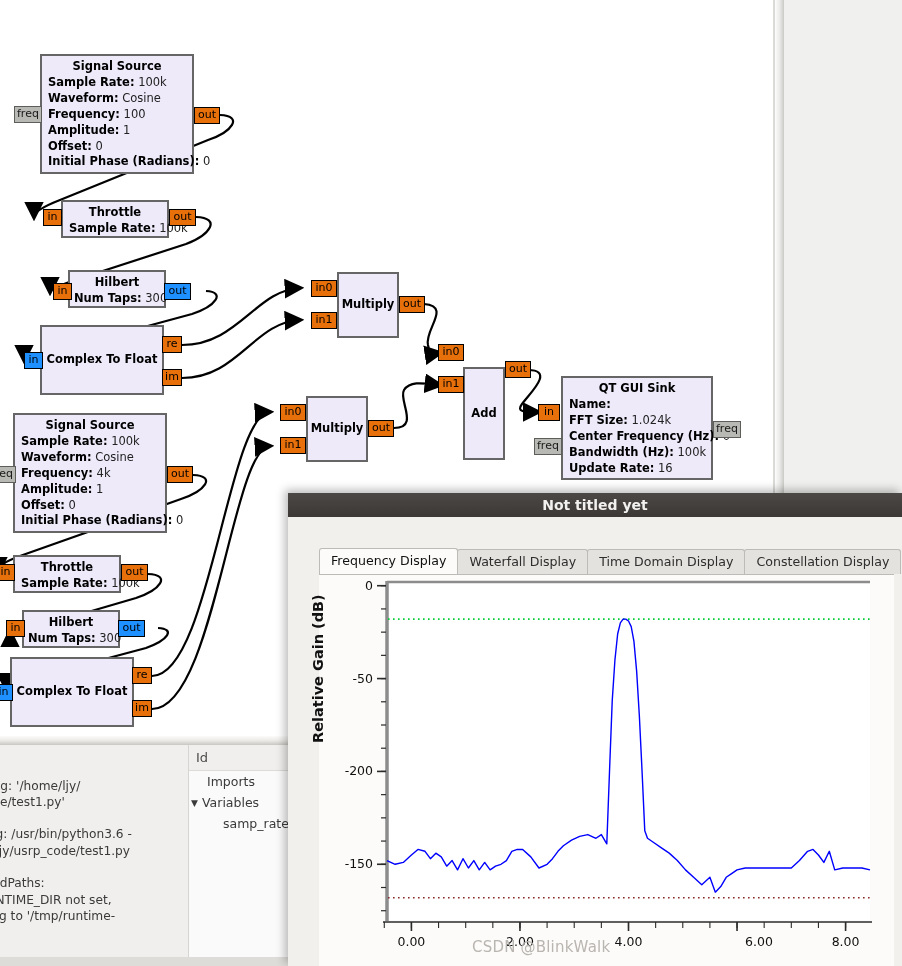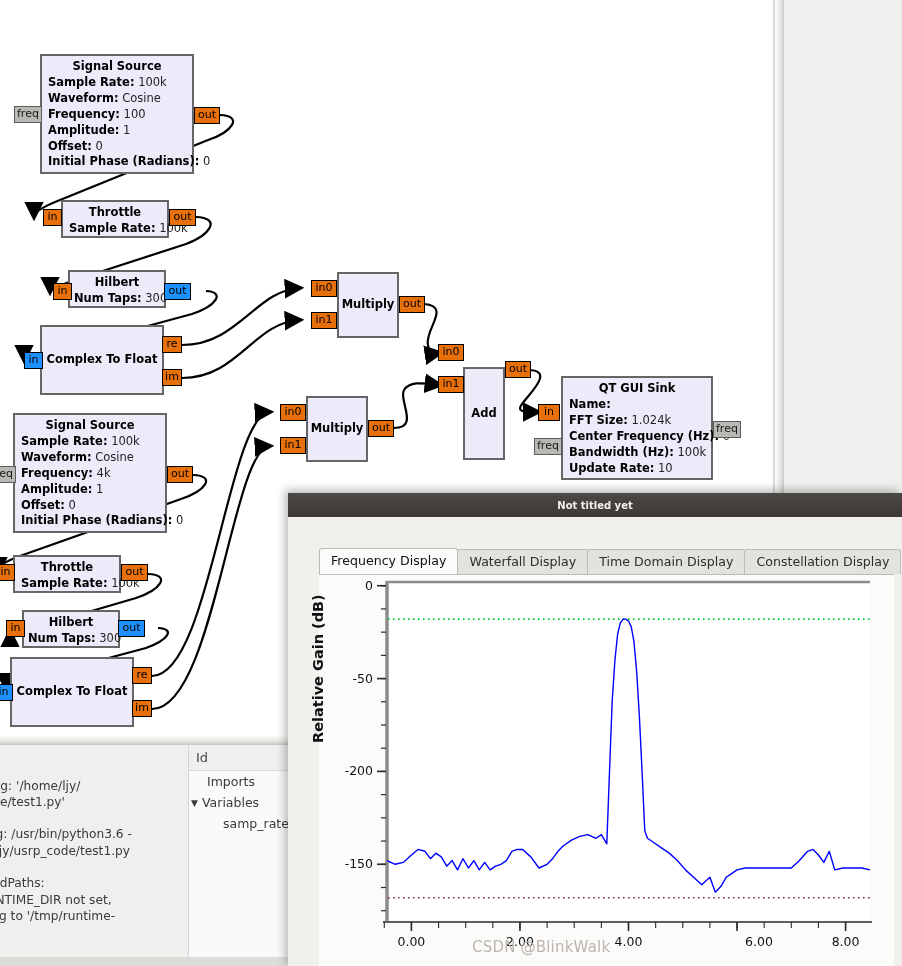--- a/index.html
+++ b/index.html
@@ -47,21 +47,21 @@
   .tree-row.lvl0{padding-left:2px;}
   .tree-row.lvl2{padding-left:34px;}
   .tri{display:inline-block;width:11px;color:#3a3a3a;font-size:9px;vertical-align:1px;}
   #tree-left-border{position:absolute;left:188px;top:745px;width:1px;height:221px;background:#d6d5d2;}
   #bottom-strip{position:absolute;left:0;top:957px;width:300px;height:9px;background:#dedcd8;}
 
   
   #qtwin{position:absolute;left:288px;top:493px;width:614px;height:473px;
       background:#f2f0ed;box-shadow:-3px -3px 9px rgba(0,0,0,.28);}
   #qt-titlebar{height:24px;background:linear-gradient(to bottom,#4b4846,#3b3836);
-      color:#f3f1ef;font-size:10px;font-weight:bold;display:flex;align-items:center;
+      color:#f3f1ef;font-size:14px;font-weight:bold;display:flex;align-items:center;
       justify-content:center;}
   #qt-body{position:absolute;left:0;top:28px;width:655px;height:445px;background:#f2f0ed;}
   #tabs{position:absolute;left:31px;top:27px;display:flex;align-items:flex-end;}
   .tab{background:#e4e2de;border:1px solid #bdbbb7;border-bottom:none;
       border-radius:3px 3px 0 0;padding:4px 11px 5px 11px;font-size:12.6px;color:#2e2e2e;
       margin-right:-1px;}
   .tab.active{background:#fcfbf9;padding-bottom:6px;color:#111;}
   #plot-frame{position:absolute;left:31px;top:53px;width:575px;height:392px;background:#fcfbf9;
       border-top:1px solid #bdbbb7;}
   #plot-svg{position:absolute;left:0;top:0;}
@@ -165,21 +165,21 @@
   <div class="port pin" style="left:438px;top:344px;width:26px;height:17px;">in0</div>
   <div class="port pin" style="left:438px;top:376px;width:26px;height:17px;">in1</div>
   <div class="port pout" style="left:505px;top:361px;width:26px;height:17px;">out</div>
 
   <div class="blk" style="left:561px;top:376px;width:152px;height:104px;">
     <span class="bt">QT GUI Sink</span>
     <div class="prow"><b>Name:</b> <span></span></div>
     <div class="prow"><b>FFT Size:</b> <span>1.024k</span></div>
     <div class="prow"><b>Center Frequency (Hz):</b> <span>0</span></div>
     <div class="prow"><b>Bandwidth (Hz):</b> <span>100k</span></div>
-    <div class="prow"><b>Update Rate:</b> <span>10</span></div>
+    <div class="prow"><b>Update Rate:</b> <span>16</span></div>
   </div>
   <div class="port pin" style="left:538px;top:404px;width:22px;height:17px;">in</div>
   <div class="msgport" style="left:534px;top:438px;width:28px;height:17px;">freq</div>
   <div class="msgport" style="left:713px;top:421px;width:28px;height:17px;">freq</div>
 
   <div class="blk" style="left:13px;top:413px;width:154px;height:120px;">
     <span class="bt">Signal Source</span>
     <div class="prow"><b>Sample Rate:</b> <span>100k</span></div>
     <div class="prow"><b>Waveform:</b> <span>Cosine</span></div>
     <div class="prow"><b>Frequency:</b> <span>4k</span></div>

